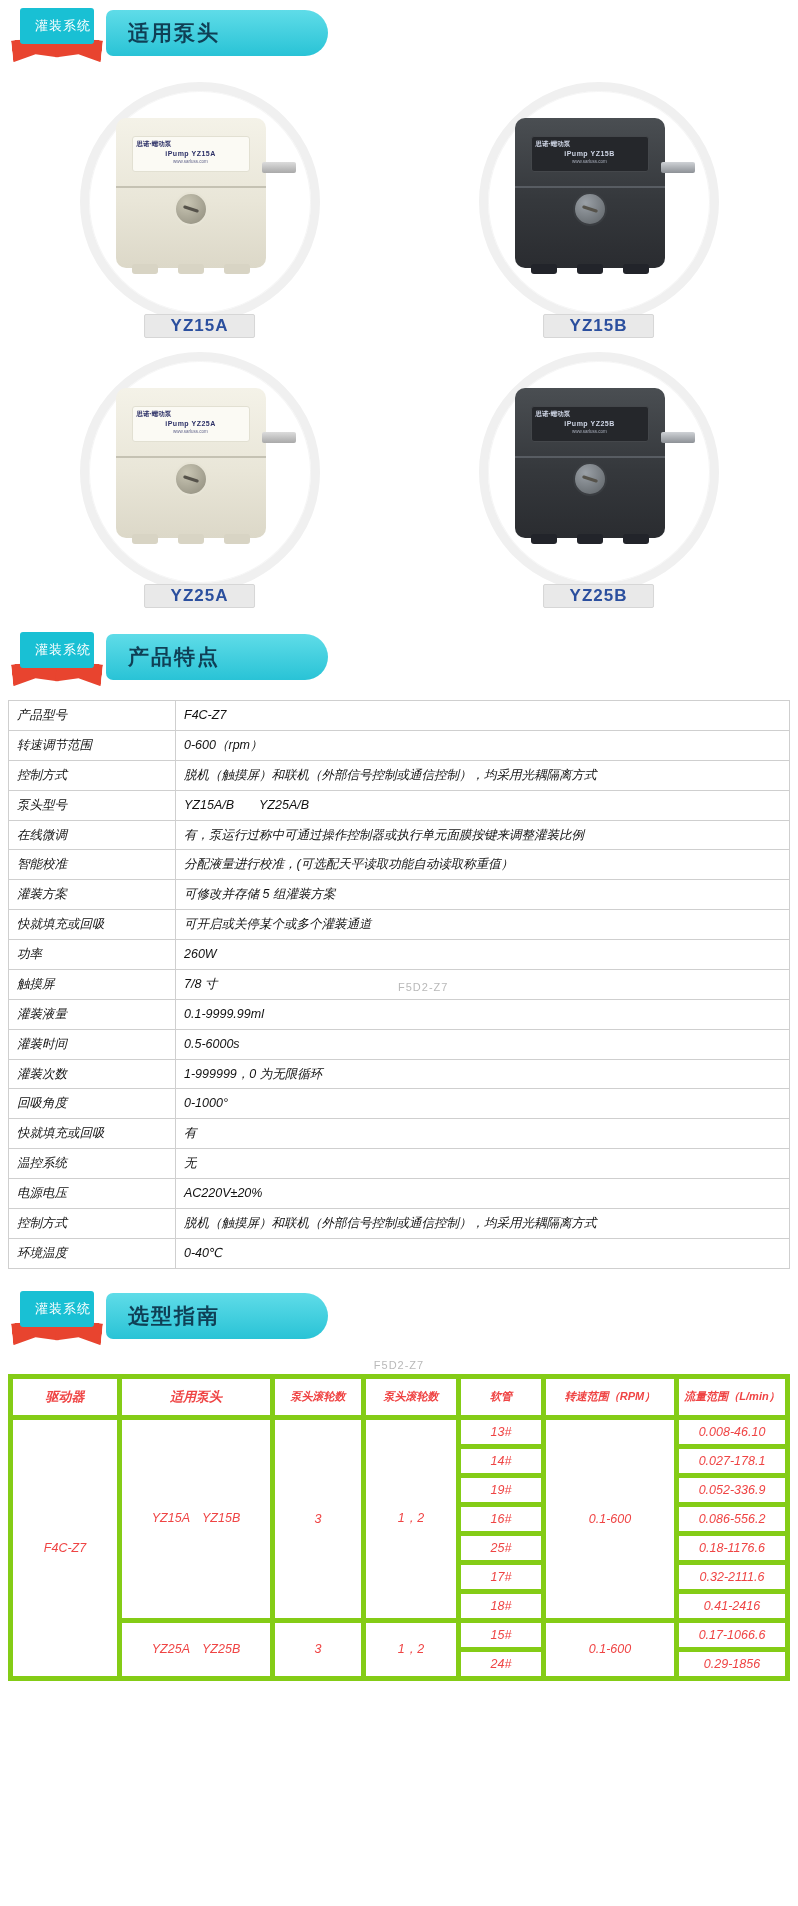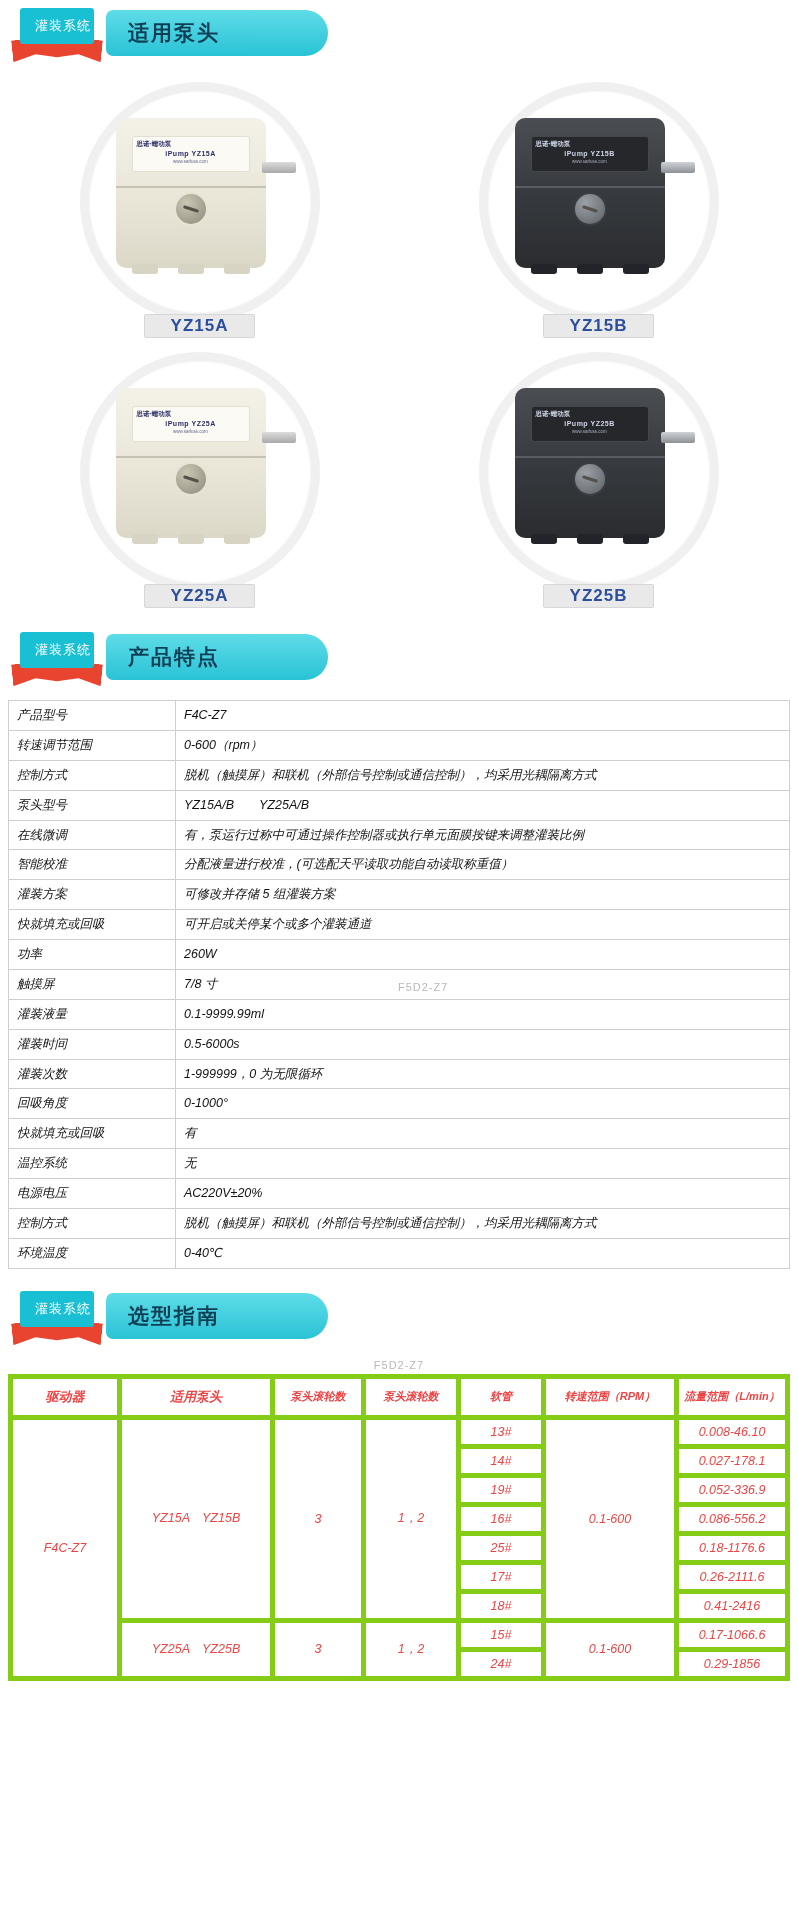--- a/index.html
+++ b/index.html
@@ -374,21 +374,21 @@
         <tr>
           <td>16#</td>
           <td>0.086-556.2</td>
         </tr>
         <tr>
           <td>25#</td>
           <td>0.18-1176.6</td>
         </tr>
         <tr>
           <td>17#</td>
-          <td>0.26-2111.6</td>
+          <td>0.32-2111.6</td>
         </tr>
         <tr>
           <td>18#</td>
           <td>0.41-2416</td>
         </tr>
 
         <tr>
           <td rowspan="2">YZ25A　YZ25B</td>
           <td rowspan="2">3</td>
           <td rowspan="2">1，2</td>

